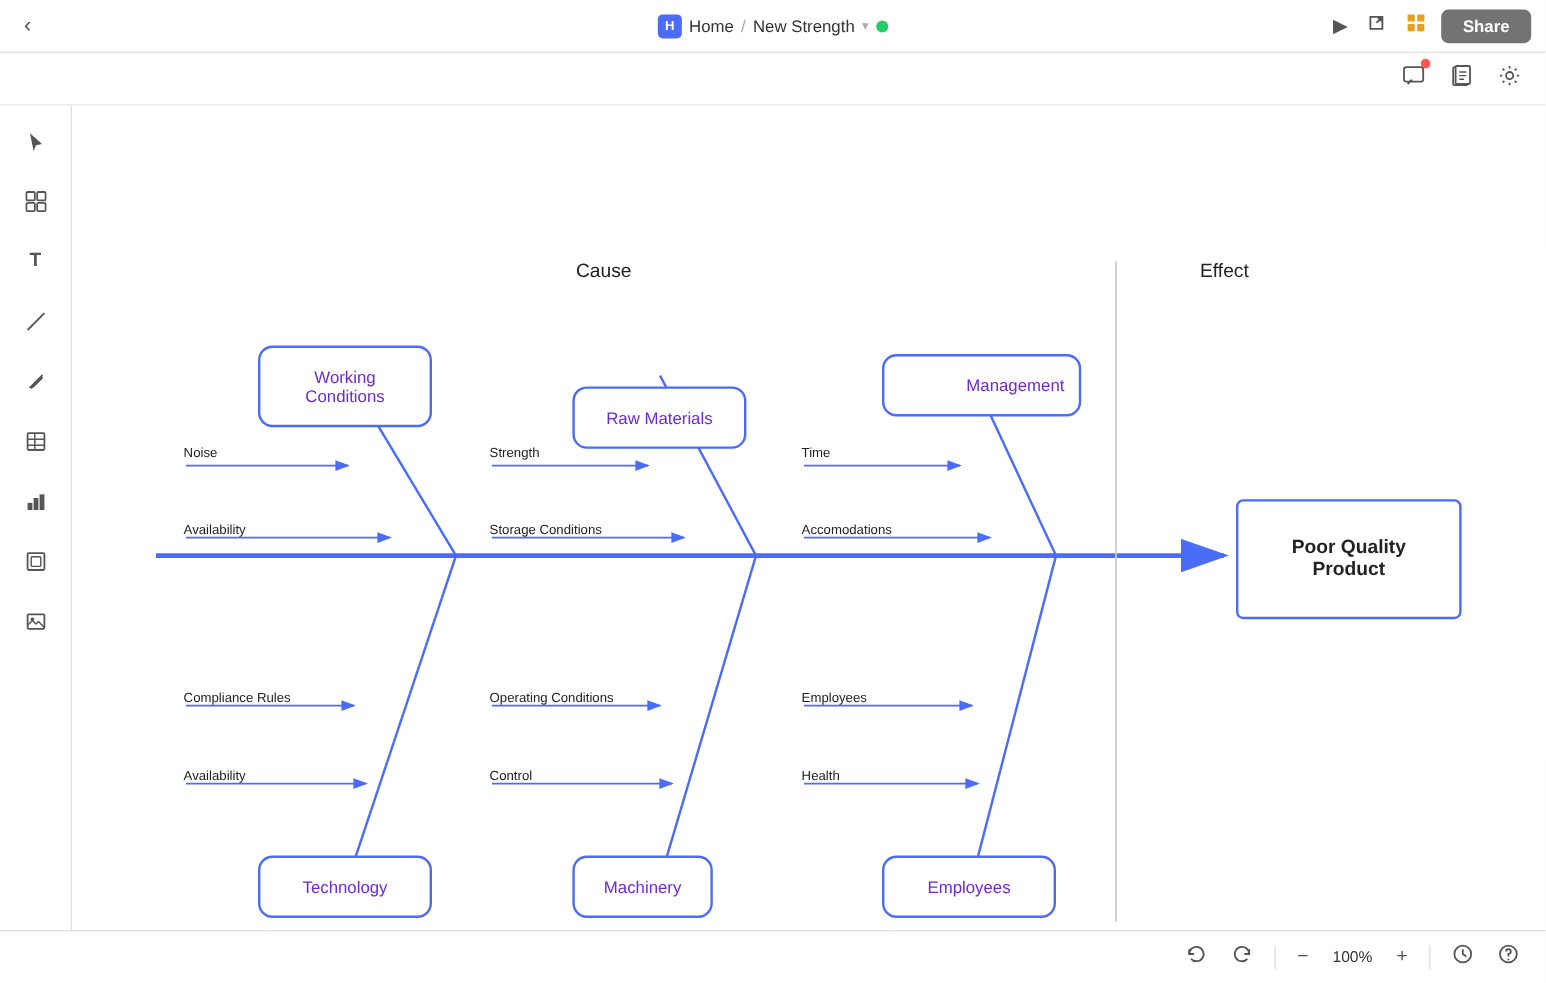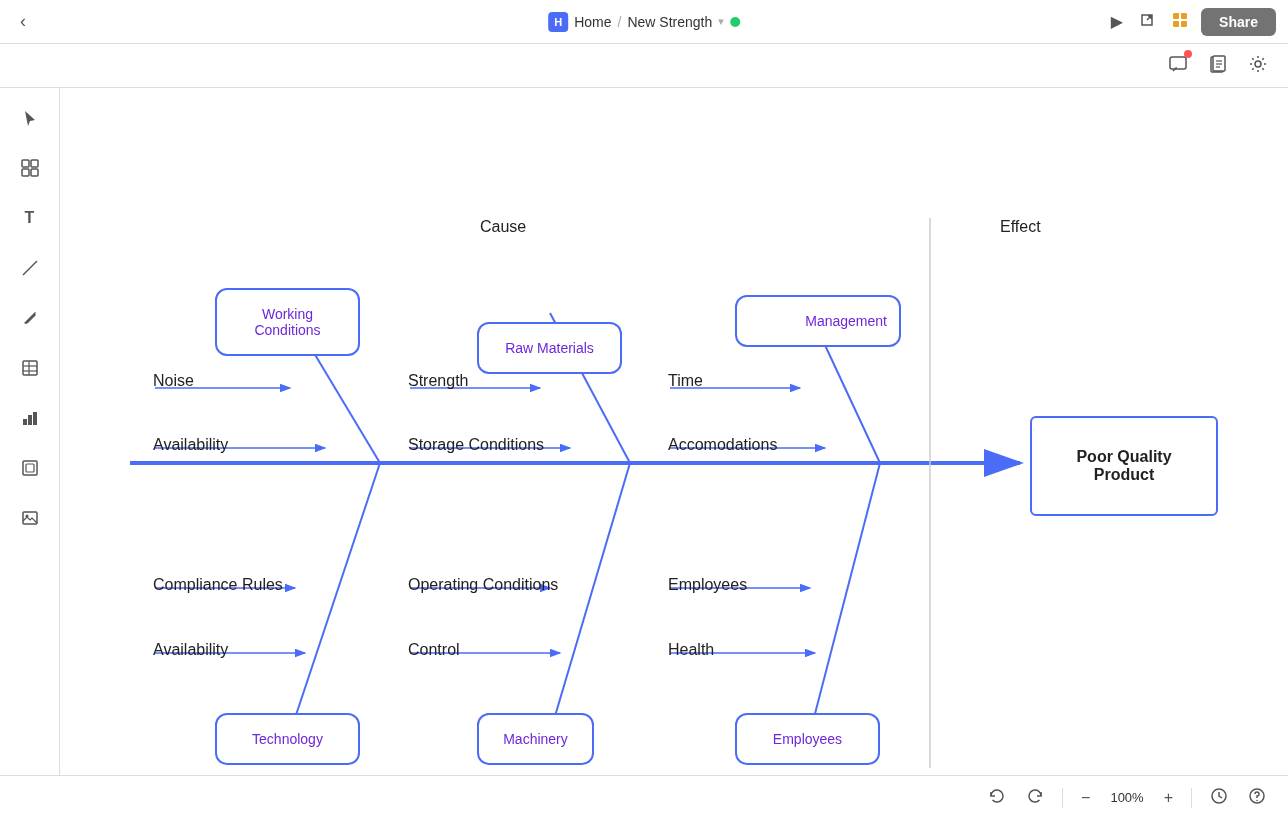--- a/index.html
+++ b/index.html
@@ -104,21 +104,21 @@
       text-align: center;
       font-size: 16px;
       font-weight: 700;
       color: #222;
       padding: 12px 16px;
     }
 
     
     .sub-label {
       position: absolute;
-      font-size: 16px;
+      font-size: 11px;
       color: #222;
     }
 
     
     #bottombar {
       position: absolute;
       bottom: 0;
       left: 0;
       width: 1288px;
       height: 44px;

